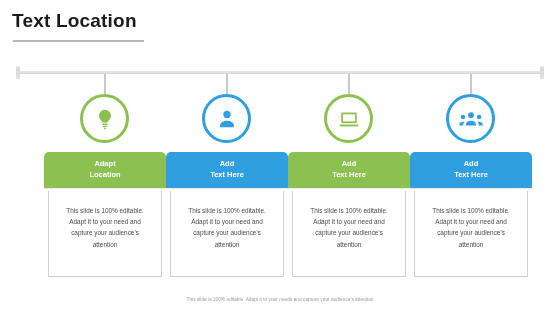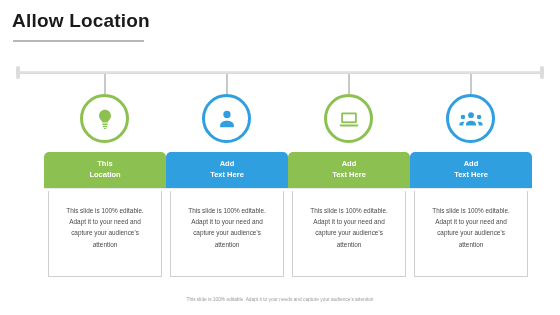--- a/index.html
+++ b/index.html
@@ -148,41 +148,41 @@
     text-align: center;
     font-size: 4.8px;
     color: #9b9b9b;
   }
 </style>
 </head>
 <body>
 
 <div class="slide">
 
-  <div class="slide-title">Allow Location</div>
+  <div class="slide-title">Text Location</div>
   <div class="title-rule"></div>
 
   <div class="connector-line"></div>
   <div class="connector-cap cap-left"></div>
   <div class="connector-cap cap-right"></div>
 
   <div class="column" style="left:44px;">
     <div class="stem"></div>
     <div class="icon-ring">
       <svg width="22" height="22" viewBox="0 0 24 24" fill="#8cc152">
         <path d="M12 2c-3.6 0-6.5 2.9-6.5 6.5 0 2.3 1.2 4 2.4 5.2.6.6 1 1.3 1.1 2.1h6c.1-.8.5-1.5 1.1-2.1 1.2-1.2 2.4-2.9 2.4-5.2C18.5 4.9 15.6 2 12 2z"></path>
         <rect x="9" y="17" width="6" height="1.6" rx="0.6"></rect>
         <rect x="9.6" y="19.4" width="4.8" height="1.5" rx="0.6"></rect>
         <path d="M10.4 21.9h3.2c-.3.8-.9 1.3-1.6 1.3s-1.3-.5-1.6-1.3z"></path>
       </svg>
     </div>
     <div class="header-shadow"></div>
     <div class="header-card">
       <div>
-        <span>This</span><br>
+        <span>Adapt</span><br>
         <span>Location</span>
       </div>
     </div>
     <div class="body-card">
       <div class="body-text">This slide is 100% editable. Adapt it to your need and capture your audience's attention</div>
     </div>
   </div>
 
   <div class="column" style="left:166px;">
     <div class="stem"></div>

